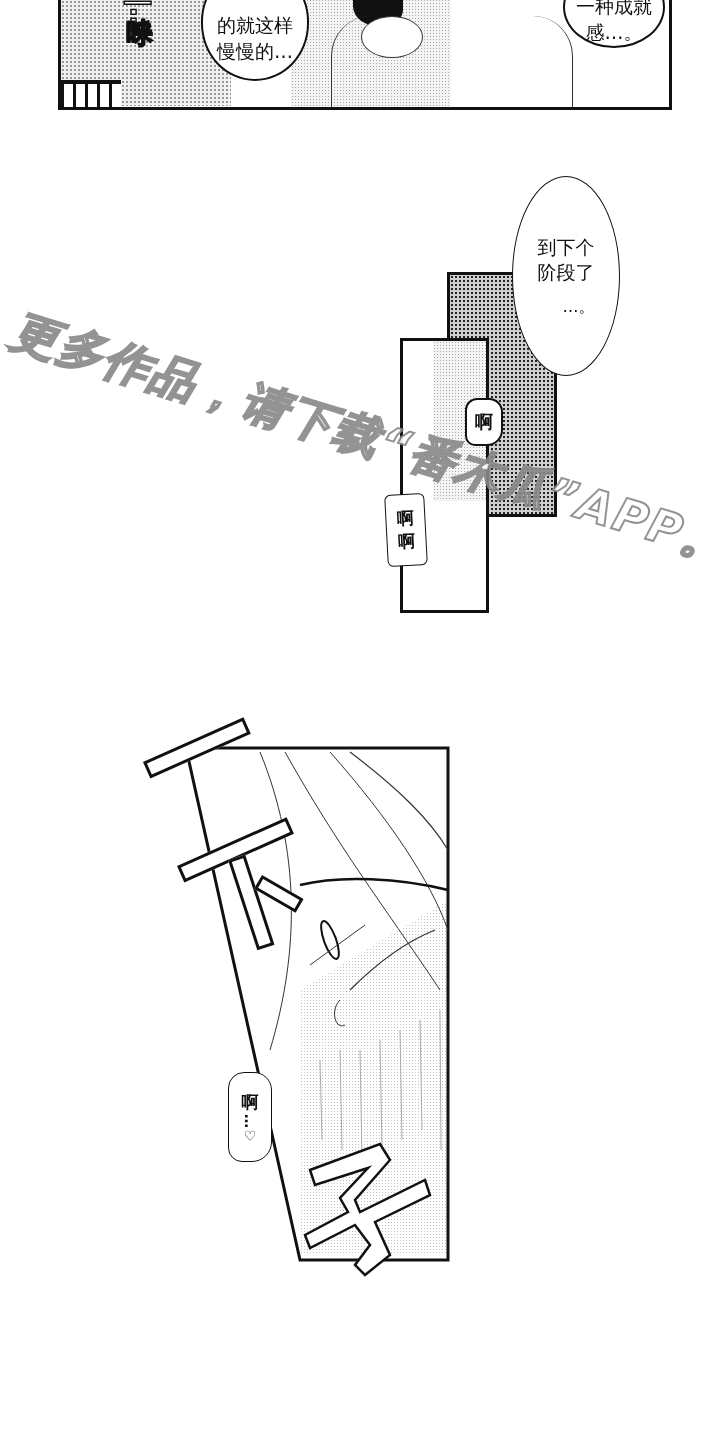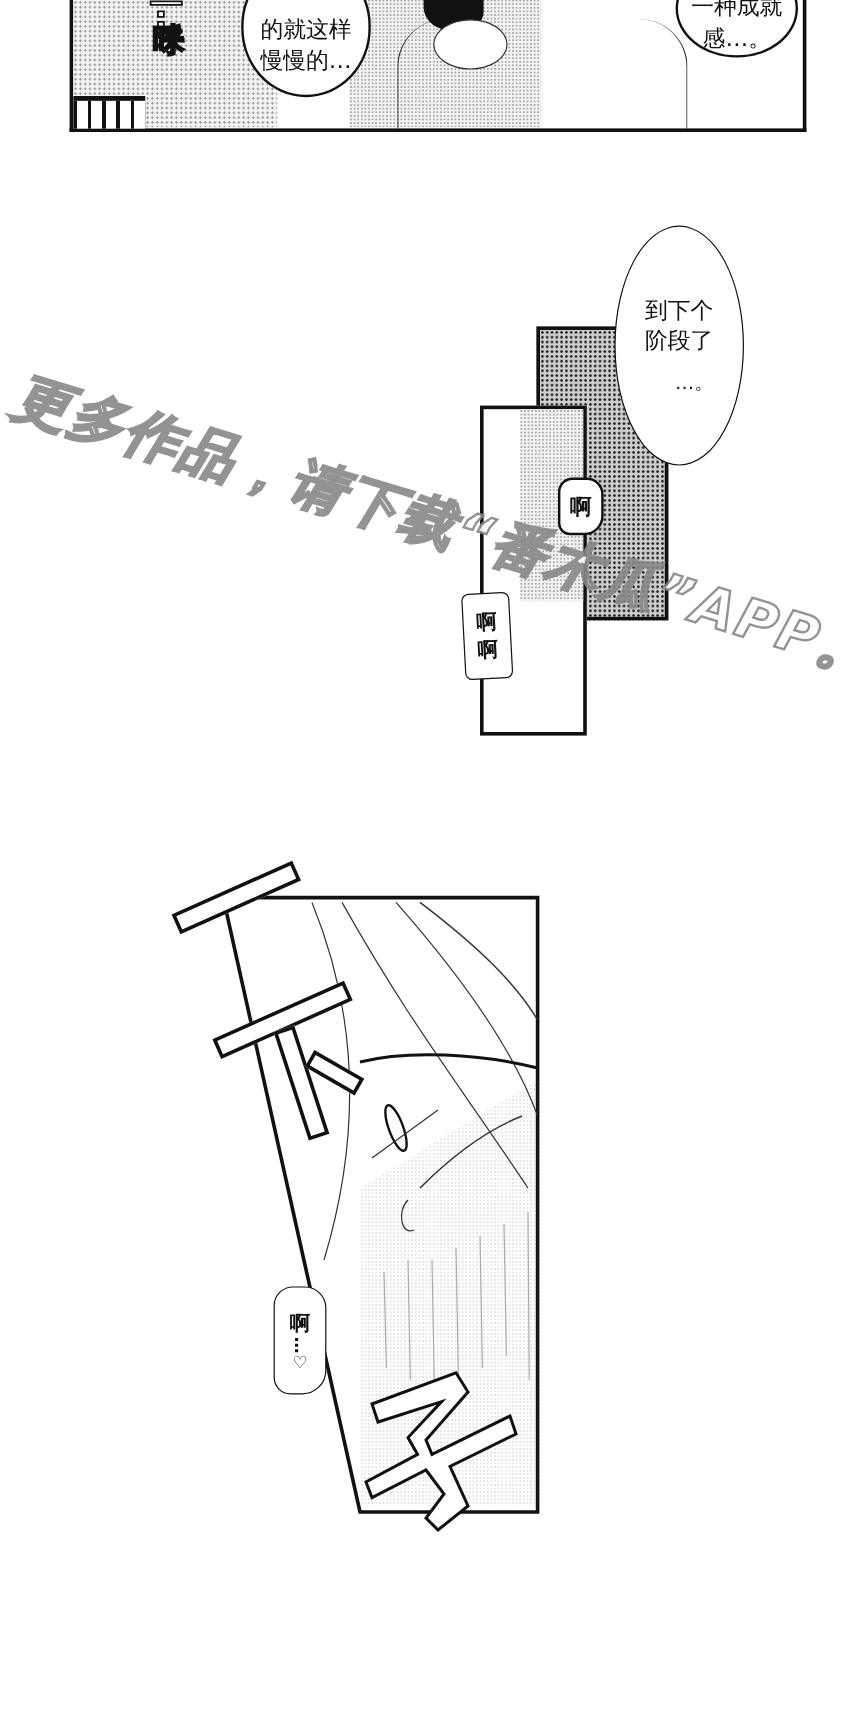--- a/index.html
+++ b/index.html
@@ -62,21 +62,21 @@
       <div>感…。</div>
     </div>
   </div>
 </div>
 
 <div class="panel screentone-dark" style="left:447px; top:272px; width:110px; height:245px;"></div>
 <div class="panel" style="left:400px; top:338px; width:89px; height:275px;">
   <div class="abs light-tone" style="left:30px; top:0; width:55px; height:160px;"></div>
 </div>
 
-<div class="bubble" style="left:512px; top:188px; width:108px; height:200px; border-radius:50%; border-width:1.5px;text-align:right;">
+<div class="bubble" style="left:512px; top:176px; width:108px; height:200px; border-radius:50%; border-width:1.5px;text-align:right;">
   <div class="bubble-text">
     <div>到下个</div>
     <div>阶段了</div>
     <div style="font-size:16px; margin-top:10px;">…。</div>
   </div>
 </div>
 
 <div class="bubble sfx" style="left:465px; top:398px; width:38px; height:48px; border-radius:12px 14px 16px 10px; font-size:18px;">啊</div>
 
 <div class="bubble sfx" style="left:386px; top:494px; width:40px; height:72px; border-radius:6px; transform:rotate(-3deg); font-size:17px; flex-direction:column; border-width:1.5px;">

